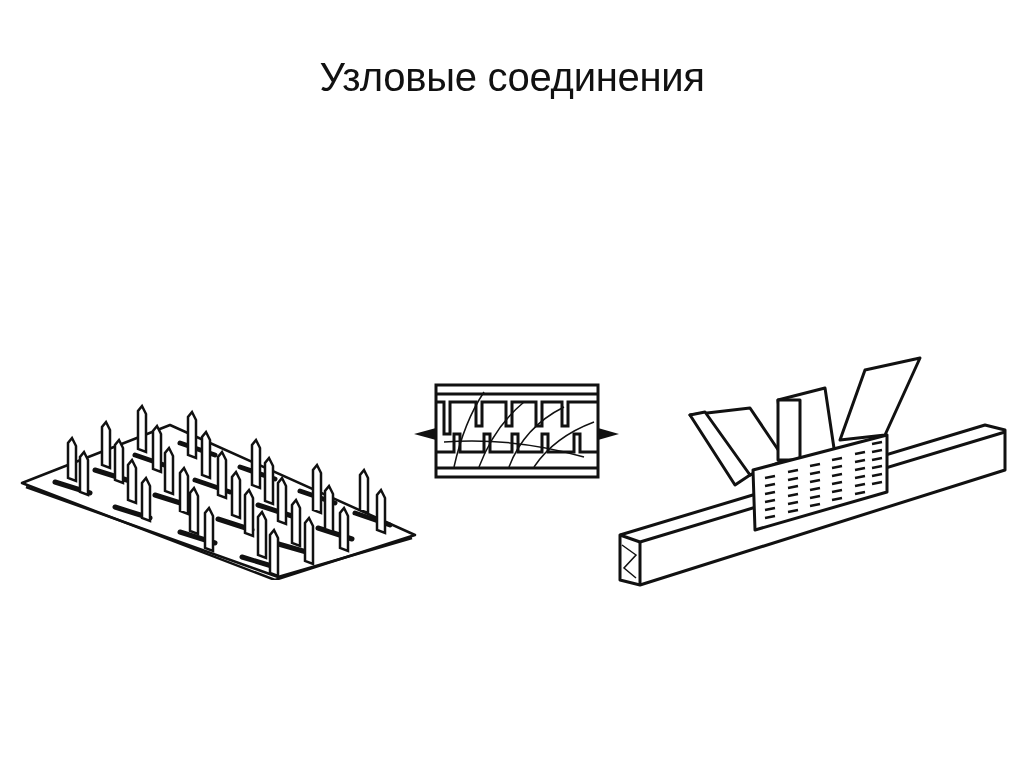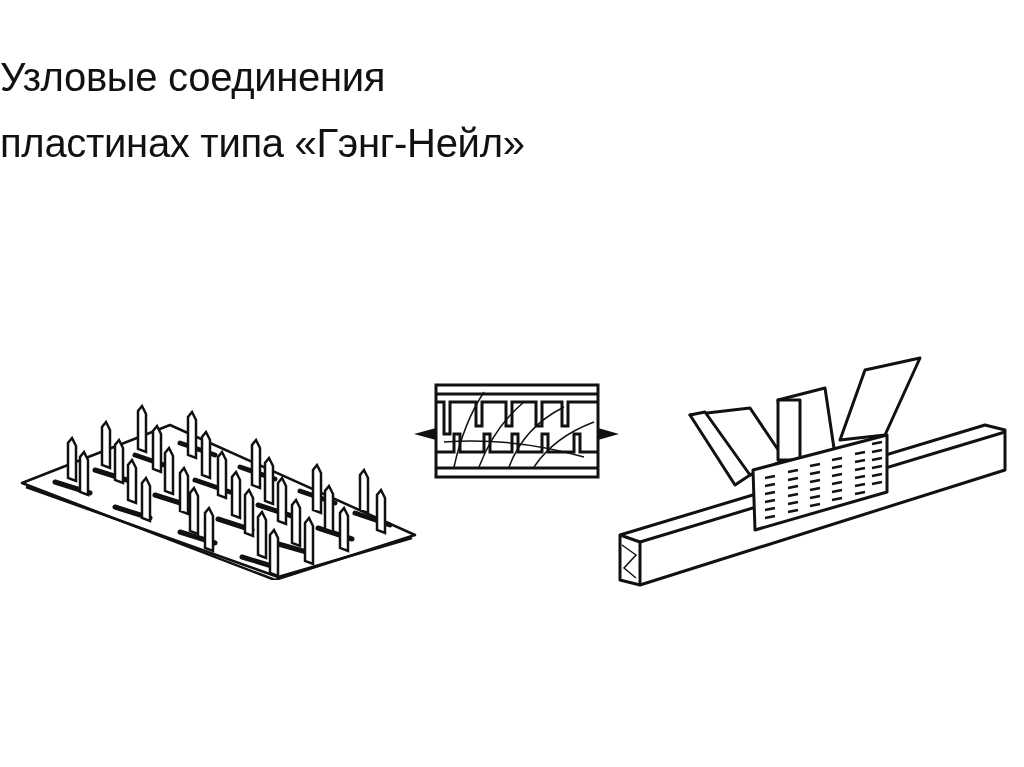--- a/index.html
+++ b/index.html
@@ -1,30 +1,29 @@
 <!DOCTYPE html>
 <html><head>
 <meta charset="utf-8">
 <style>
   html, body { margin:0; padding:0; background:#ffffff; }
   body { width:1024px; height:767px; position:relative; overflow:hidden; font-family:"Liberation Sans", sans-serif; }
   .slide-title {
-    position:absolute; left:0; top:44px; width:1024px; text-align:left;
+    position:absolute; left:0; top:44px; width:1024px; text-align:center;
     font-family:"Liberation Sans", sans-serif; font-size:40px; line-height:66px; color:#111111; letter-spacing:-0.3px;
   }
   .slide-title div { white-space:nowrap; }
   .figure { position:absolute; }
   svg { display:block; }
 </style>
 </head>
 <body>
 
 <div class="slide-title">
   <div>Узловые соединения</div>
-  <div>пластинах типа «Гэнг-Нейл»</div>
 </div>
 
 <div class="figure" style="left:20px; top:395px; width:410px; height:185px;">
   <svg width="410" height="185" viewBox="0 0 410 185">
     <g fill="none" stroke="#111" stroke-width="2.5" stroke-linejoin="round">
       <polygon points="2,88 150,30 395,140 255,185" fill="#fff"></polygon>
       <polyline points="6,92 258,182 392,143"></polyline>
     </g>
     <g stroke="#111" stroke-width="5" stroke-linecap="round">
       <line x1="35" y1="87" x2="70" y2="98"></line>

